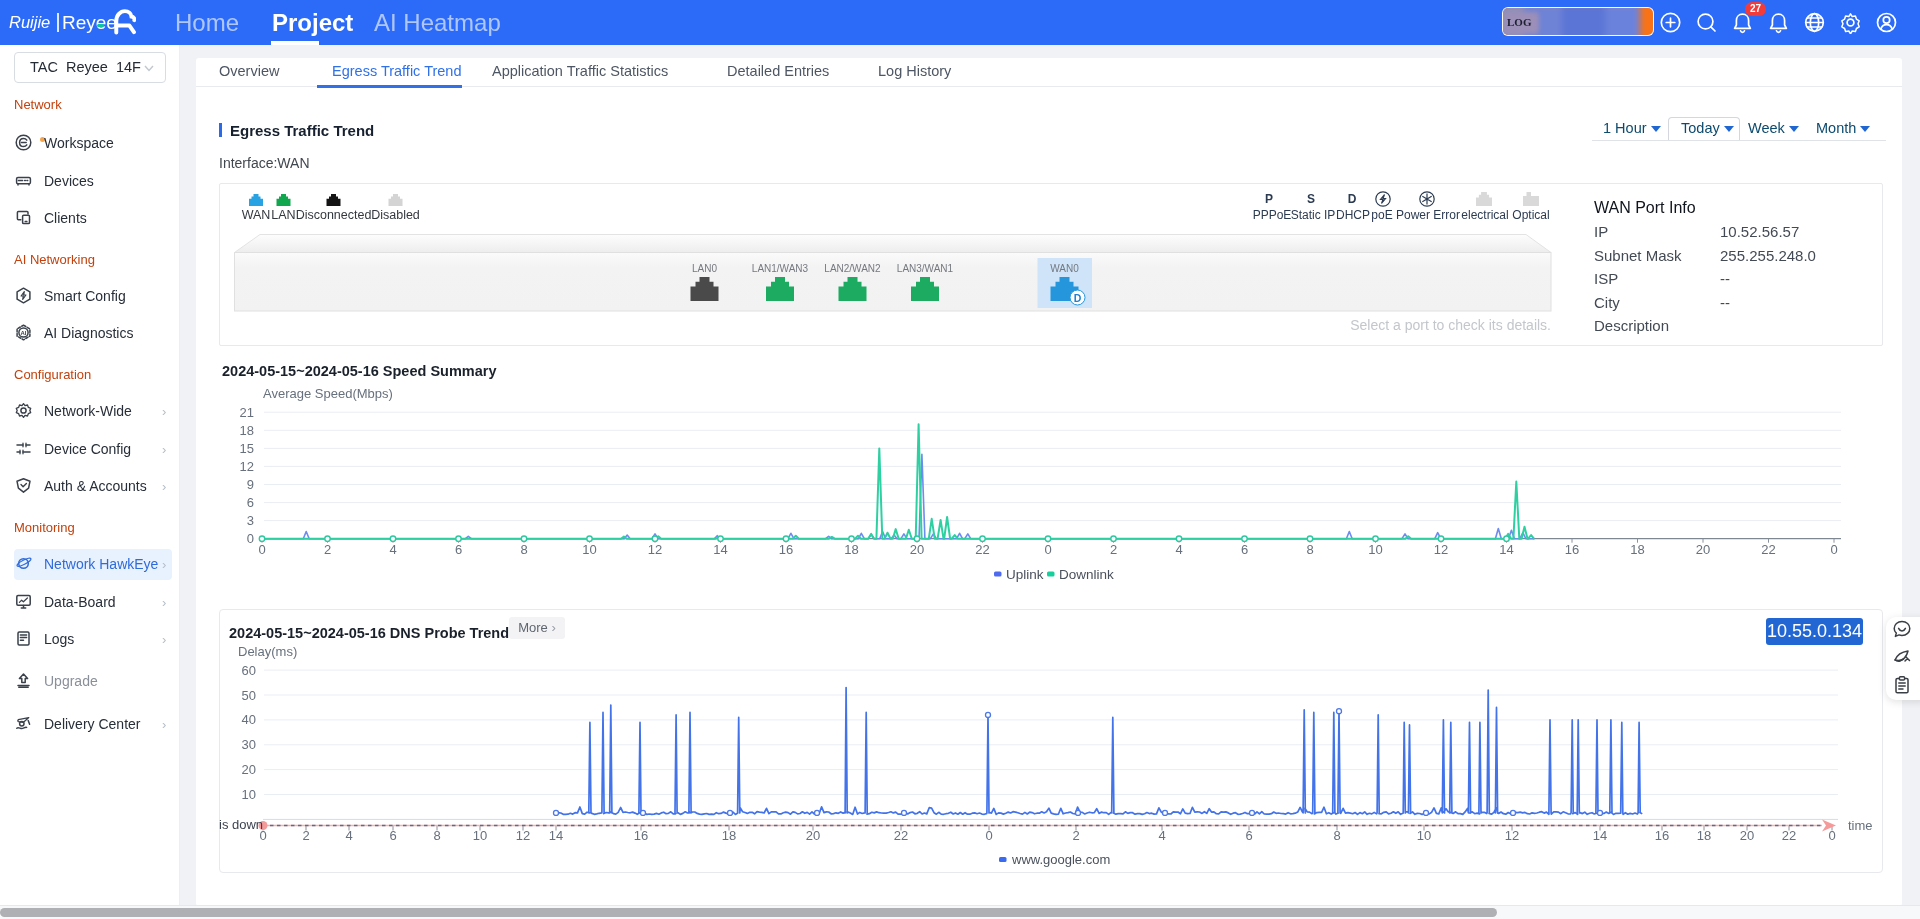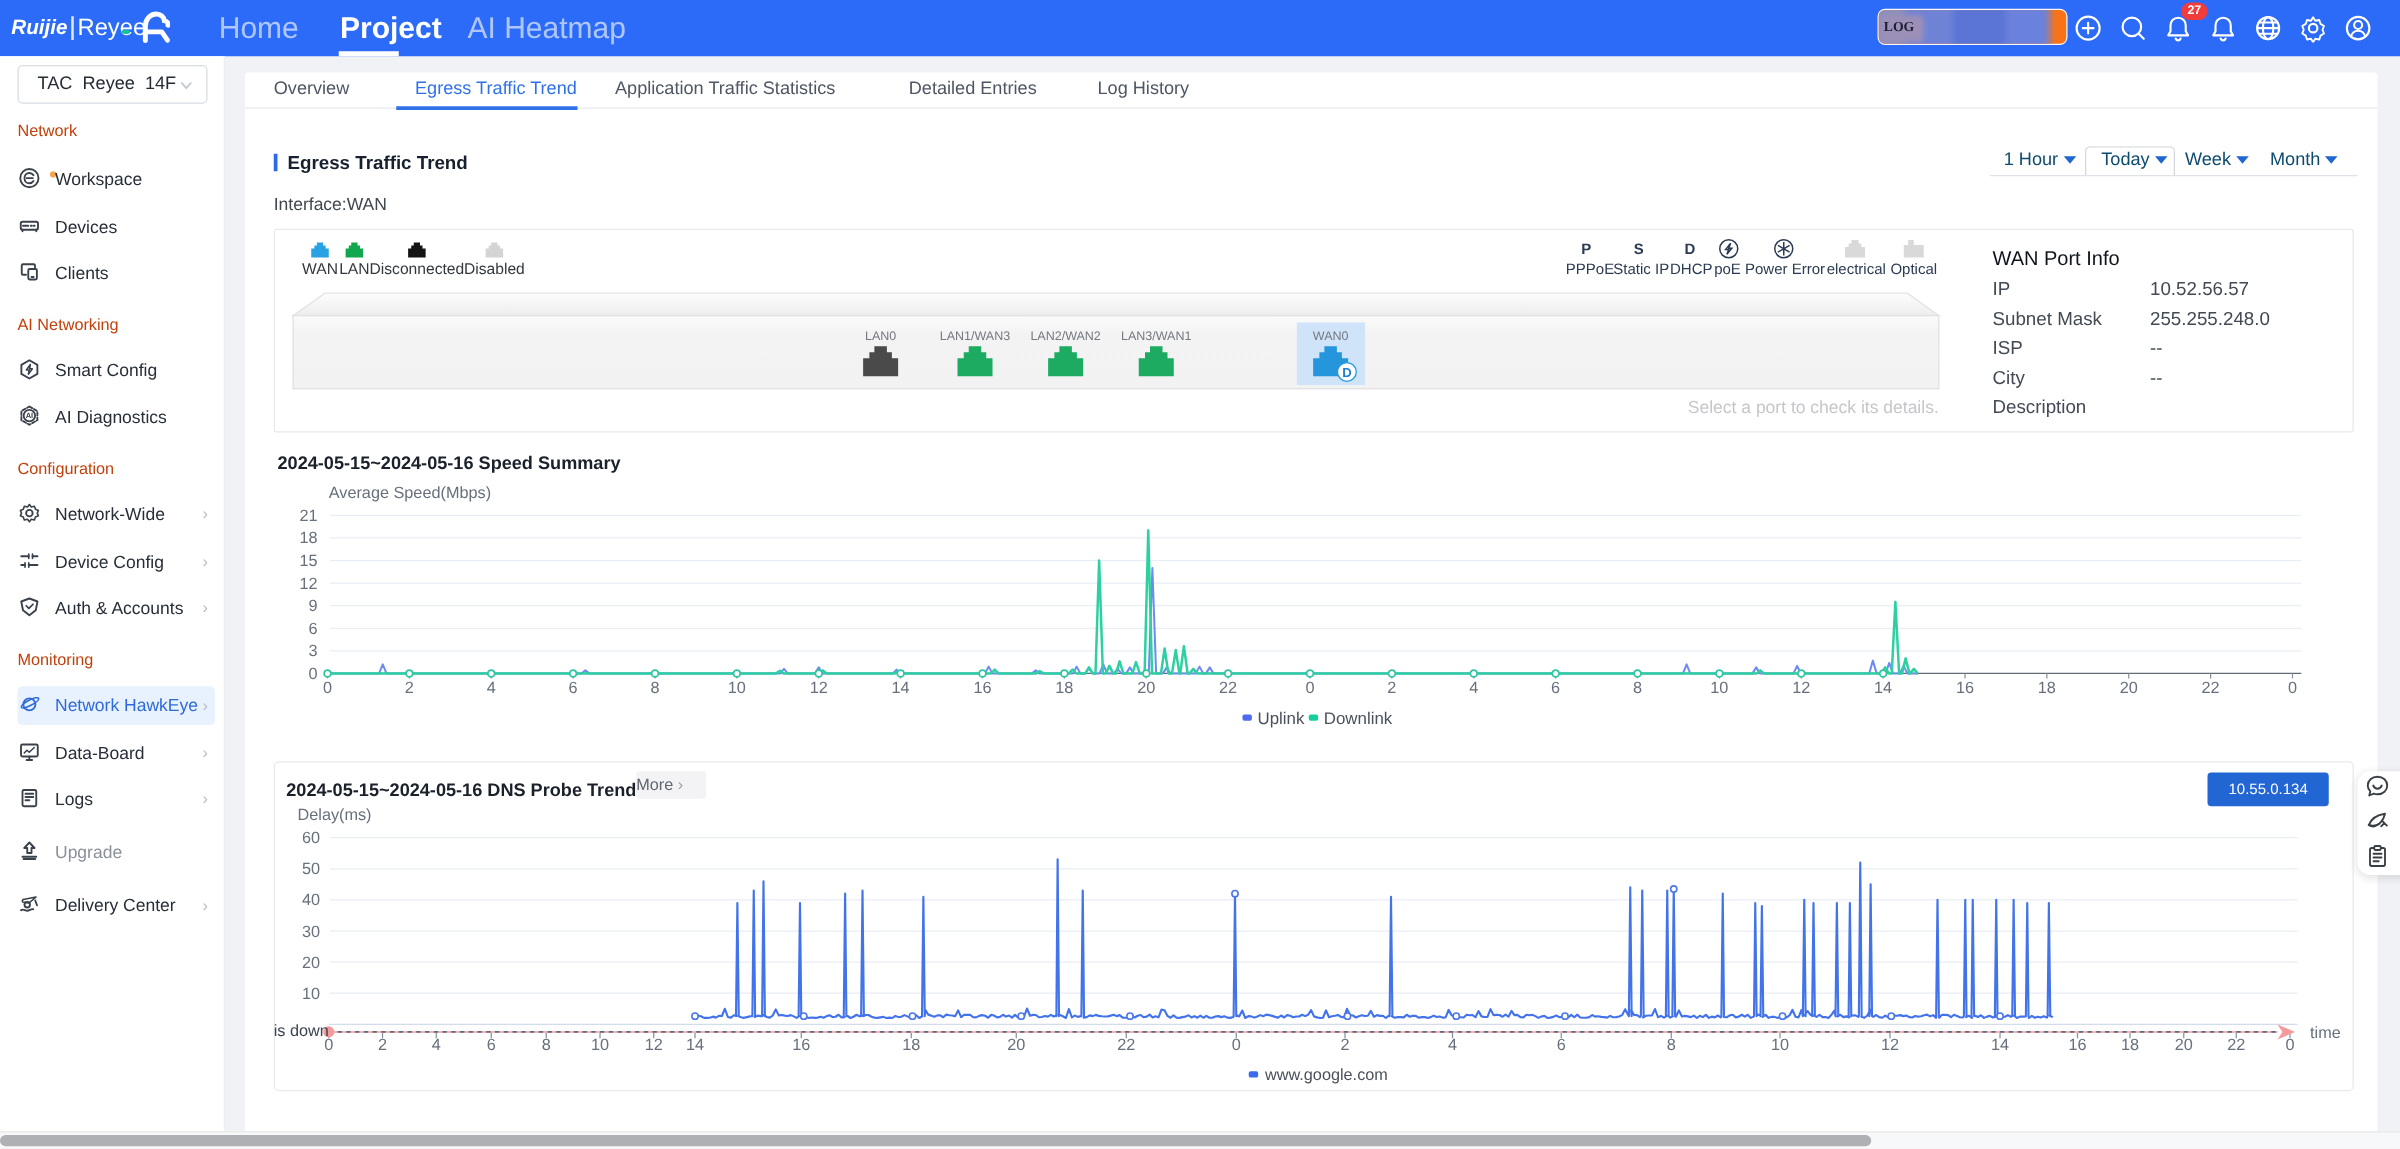--- a/index.html
+++ b/index.html
@@ -32,32 +32,32 @@
 #ifwan{position:absolute;left:219px;top:155px;font-size:14px;color:#40474f}
 
 #pbox{position:absolute;left:219px;top:183px;width:1664px;height:163px;border:1px solid #e7e9ec;border-radius:2px;background:#fff}
 
 #wtitle{position:absolute;left:1594px;top:199px;font-size:16px;font-weight:normal;color:#10151d}
 .wrow{position:absolute;left:1594px;font-size:15px;color:#434a54}
 .wval{position:absolute;left:1720px;font-size:15px;color:#434a54}
 
 #dbox{position:absolute;left:219px;top:609px;width:1664px;height:264px;border:1px solid #e7e9ec;border-radius:4px;background:#fff}
 #dtitle{position:absolute;left:229px;top:625px;font-size:14.5px;font-weight:bold;color:#1a212b}
-#morebtn{position:absolute;left:509px;top:617px;width:56px;height:22px;border-radius:3px;background:#f3f3f5;font-size:13px;color:#5f6670;text-align:left;line-height:22px}
-#ipbtn{position:absolute;left:1766px;top:618px;width:97px;height:27px;background:#2166d2;border-radius:3px;color:#fff;font-size:12px;text-align:center;line-height:27px}
+#morebtn{position:absolute;left:509px;top:617px;width:56px;height:22px;border-radius:3px;background:#f3f3f5;font-size:13px;color:#5f6670;text-align:center;line-height:22px}
+#ipbtn{position:absolute;left:1766px;top:618px;width:97px;height:27px;background:#2166d2;border-radius:3px;color:#fff;font-size:18px;text-align:center;line-height:27px}
 #sptitle{position:absolute;left:222px;top:363px;font-size:14.5px;font-weight:bold;color:#1a212b}
 
 #sbar{position:absolute;left:0;top:905px;width:1920px;height:14px;background:#f7f8f9;border-top:1px solid #e8e8e8}
 #sthumb{position:absolute;left:0;top:908px;width:1497px;height:9px;background:#aeb0b3;border-radius:5px}
 
 #rtool{position:absolute;left:1886px;top:617px;width:40px;height:83px;background:#fff;border-radius:10px 0 0 10px;box-shadow:0 2px 8px rgba(0,0,0,.12)}
 </style></head>
 <body>
 <div id="nav">
-<div style="position:absolute;left:9px;top:0;height:59px;line-height:45px;font-size:16.5px;font-weight:bold;font-style:italic">Ruijie</div>
+<div style="position:absolute;left:9px;top:0;height:59px;line-height:45px;font-size:16.5px;font-weight:normal;font-style:italic">Ruijie</div>
 <div style="position:absolute;left:57px;top:13px;width:1.5px;height:19px;background:rgba(255,255,255,.85)"></div>
 <div style="position:absolute;left:62px;top:0;height:45px;line-height:45px;font-size:19px">Reyee</div>
 <div style="position:absolute;left:97px;top:24px;width:7px;height:3px;background:#0fc39b;border-radius:1.5px"></div>
 <svg style="position:absolute;left:113px;top:7px" width="23" height="28" viewBox="0 0 28 32">
 <path d="M4 30 L4 16 C4 9 9 4 14.5 4 C19 4 22 7 22.5 10.5 C25 11 26.5 13 26 15" fill="none" stroke="#fff" stroke-width="4.8" stroke-linecap="round"></path>
 <path d="M4 21.5 L20 21.5 L25.5 29.5" fill="none" stroke="#fff" stroke-width="4.8" stroke-linecap="round" stroke-linejoin="round"></path>
 </svg>
 <div class="item" style="left:175px">Home</div>
 <div class="item on" style="left:272px">Project</div>
 <div class="item" style="left:374px">AI Heatmap</div>

